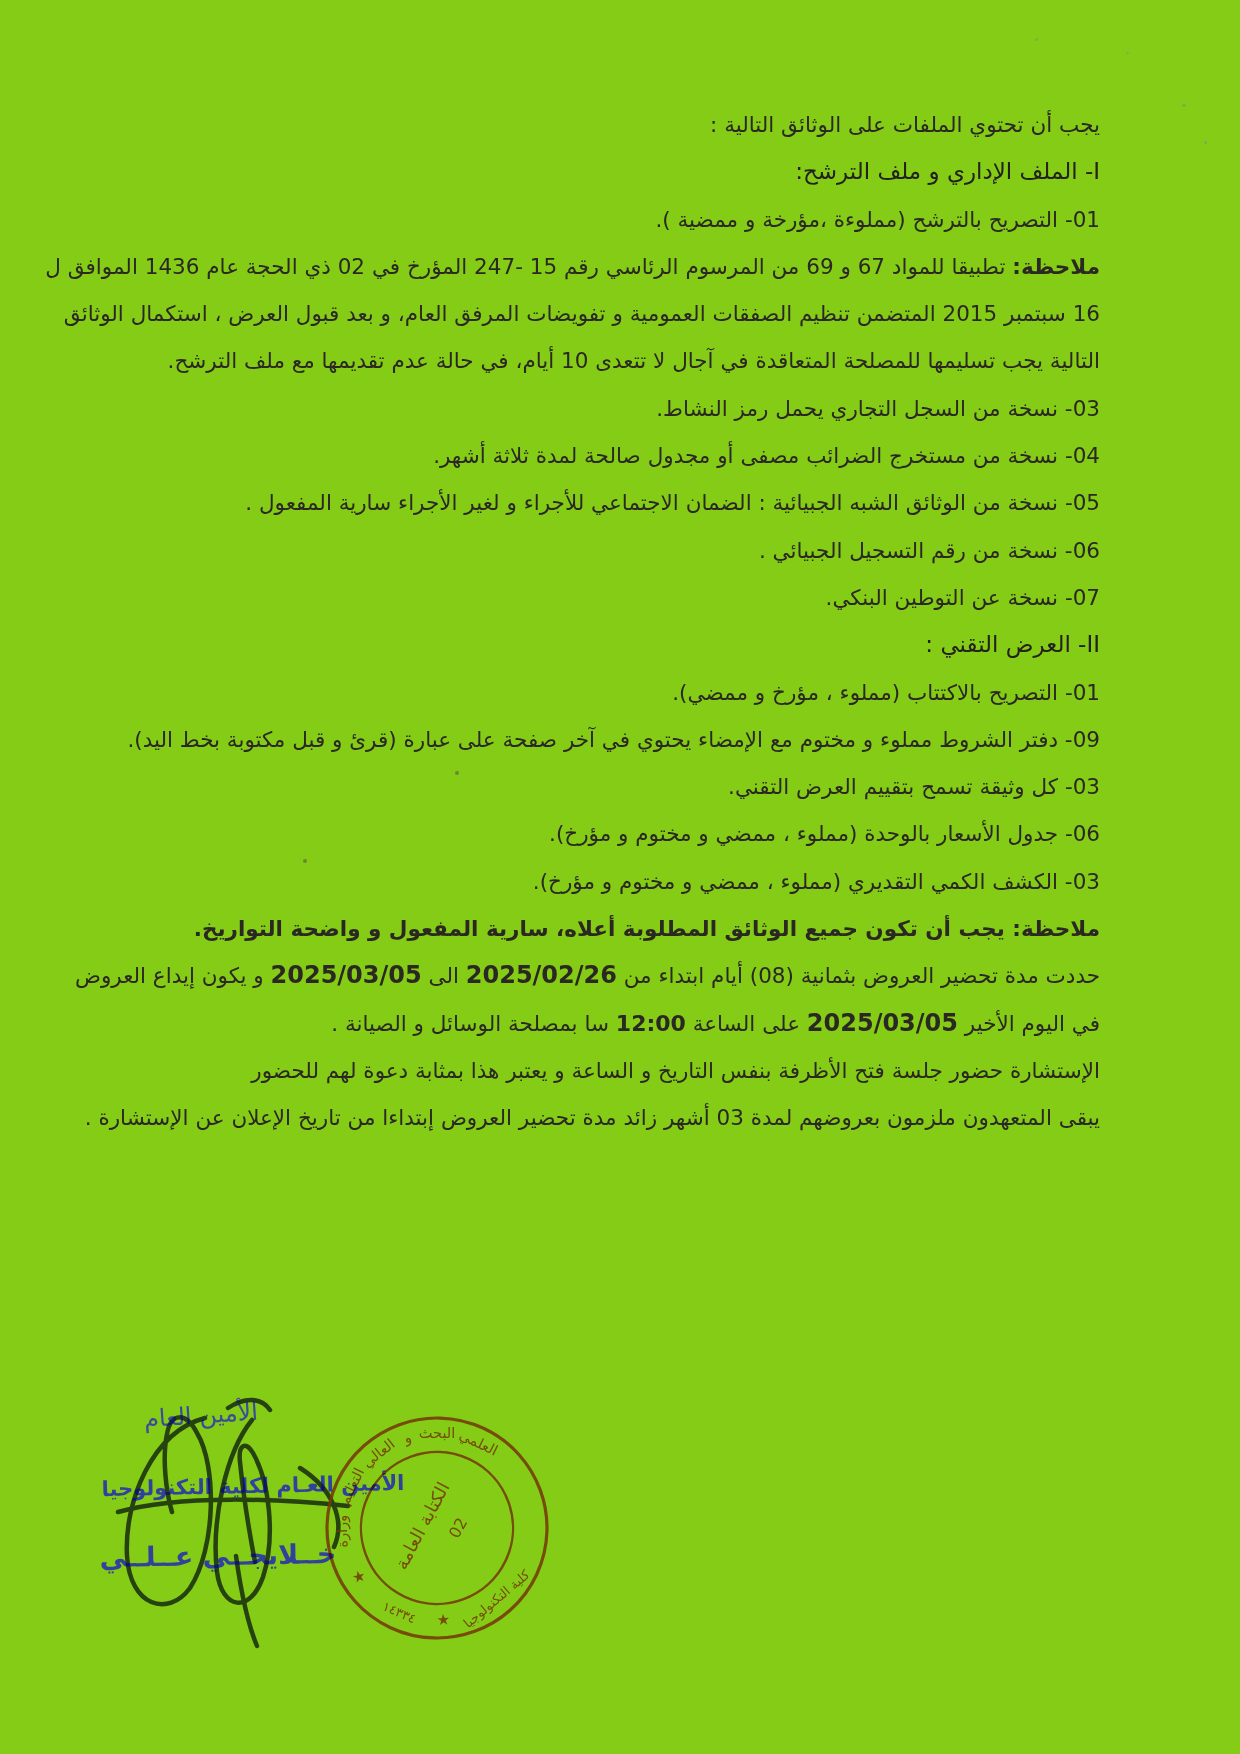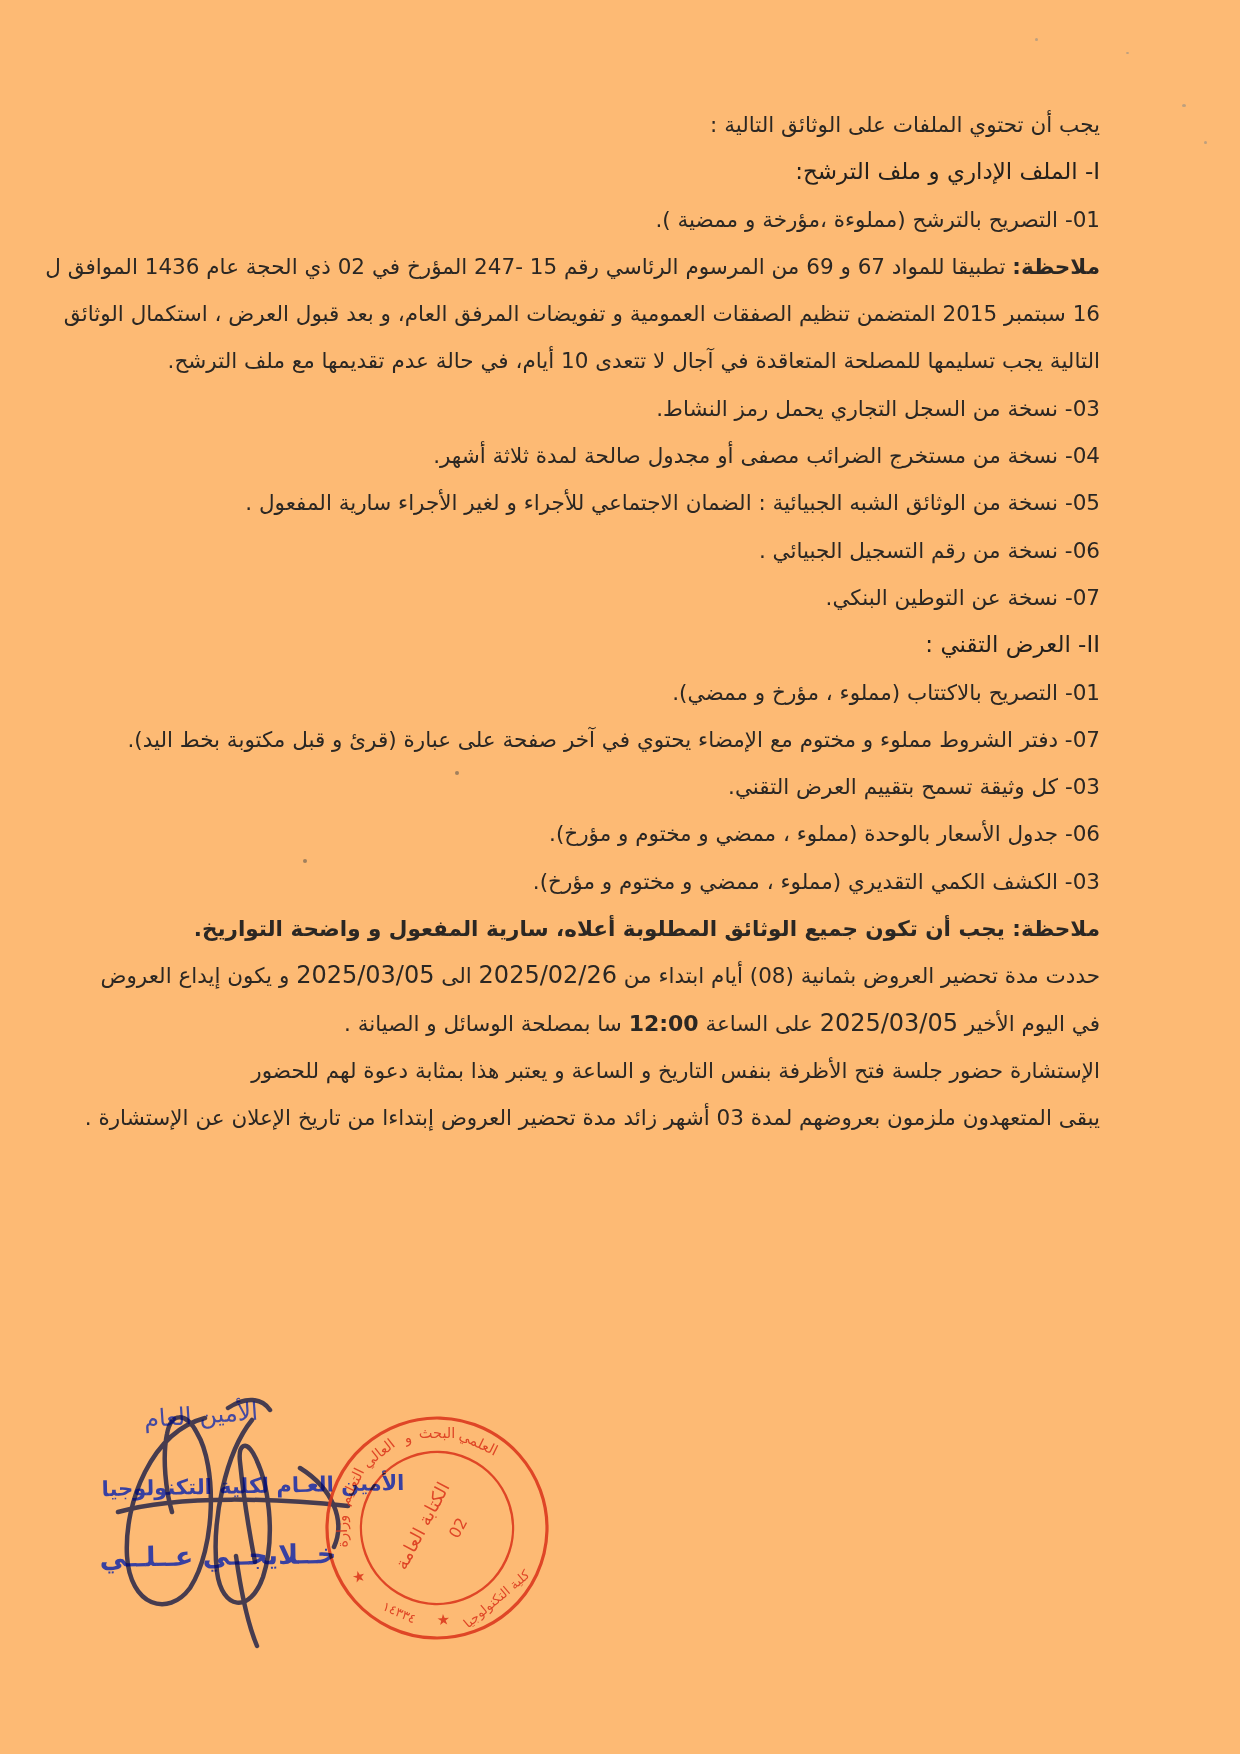--- a/index.html
+++ b/index.html
@@ -1,31 +1,31 @@
 <!DOCTYPE html>
 <html lang="ar"><head>
 <meta charset="utf-8">
 <style>
   html,body{margin:0;padding:0;}
   body{
     width:1240px;height:1754px;position:relative;overflow:hidden;
     background:#ffffff;
     font-family:"DejaVu Sans",sans-serif;
   }
-  .page{position:absolute;inset:0;background:#fdba74;}
+  .page{position:absolute;inset:0;background:#84cc16;}
   
   .doc{
     position:absolute;top:101px;right:140px;left:100px;
     direction:rtl;text-align:right;color:#2b2723;
     font-size:21.5px;
   }
   .line{height:47.3px;line-height:47.3px;white-space:nowrap;}
   .h{font-weight:normal;font-size:23px;color:#24201c;}
   .b{font-weight:bold;}
-  .dt{font-weight:normal;font-size:24px;letter-spacing:.5px;}
+  .dt{font-weight:bold;font-size:24px;letter-spacing:.5px;}
   .tm{font-weight:bold;font-size:22px;}
   
   .speck{position:absolute;border-radius:50%;background:#8a8a86;opacity:.55;}
   
   .hw-title{
     position:absolute;left:128px;top:1402px;width:130px;
     color:#3641a5;font-size:24px;font-weight:500;direction:rtl;
     transform:rotate(-4deg);white-space:nowrap;opacity:.92;
   }
   .stamp-blue-1{
@@ -60,21 +60,21 @@
     <div class="line"><span class="b">ملاحظة:</span><span> تطبيقا للمواد 67 و 69 من المرسوم الرئاسي رقم 15 -247 المؤرخ في 02 ذي الحجة عام 1436 الموافق ل</span></div>
     <div class="line">16 سبتمبر 2015 المتضمن تنظيم الصفقات العمومية و تفويضات المرفق العام، و بعد قبول العرض ، استكمال الوثائق</div>
     <div class="line">التالية يجب تسليمها للمصلحة المتعاقدة في آجال لا تتعدى 10 أيام، في حالة عدم تقديمها مع ملف الترشح.</div>
     <div class="line">03- نسخة من السجل التجاري يحمل رمز النشاط.</div>
     <div class="line">04- نسخة من مستخرج الضرائب مصفى أو مجدول صالحة لمدة ثلاثة أشهر.</div>
     <div class="line">05- نسخة من الوثائق الشبه الجبيائية : الضمان الاجتماعي للأجراء و لغير الأجراء سارية المفعول .</div>
     <div class="line">06- نسخة من رقم التسجيل الجبيائي .</div>
     <div class="line">07- نسخة عن التوطين البنكي.</div>
     <div class="line h">II- العرض التقني :</div>
     <div class="line">01- التصريح بالاكتتاب (مملوء ، مؤرخ و ممضي).</div>
-    <div class="line">07- دفتر الشروط مملوء و مختوم مع الإمضاء يحتوي في آخر صفحة على عبارة (قرئ و قبل مكتوبة بخط اليد).</div>
+    <div class="line">09- دفتر الشروط مملوء و مختوم مع الإمضاء يحتوي في آخر صفحة على عبارة (قرئ و قبل مكتوبة بخط اليد).</div>
     <div class="line">03- كل وثيقة تسمح بتقييم العرض التقني.</div>
     <div class="line">06- جدول الأسعار بالوحدة (مملوء ، ممضي و مختوم و مؤرخ).</div>
     <div class="line">03- الكشف الكمي التقديري (مملوء ، ممضي و مختوم و مؤرخ).</div>
     <div class="line b"><span class="b">ملاحظة:</span><span> يجب أن تكون جميع الوثائق المطلوبة أعلاه، سارية المفعول و واضحة التواريخ.</span></div>
     <div class="line"><span>حددت مدة تحضير العروض بثمانية (08) أيام ابتداء من </span><span class="dt">2025/02/26</span><span> الى </span><span class="dt">2025/03/05</span><span> و يكون إيداع العروض</span></div>
     <div class="line"><span>في اليوم الأخير </span><span class="dt">2025/03/05</span><span> على الساعة </span><span class="tm">12:00</span><span> سا بمصلحة الوسائل و الصيانة .</span></div>
     <div class="line">الإستشارة حضور جلسة فتح الأظرفة بنفس التاريخ و الساعة و يعتبر هذا بمثابة دعوة لهم للحضور</div>
     <div class="line">يبقى المتعهدون ملزمون بعروضهم لمدة 03 أشهر زائد مدة تحضير العروض إبتداءا من تاريخ الإعلان عن الإستشارة .</div>
   </div>
 

